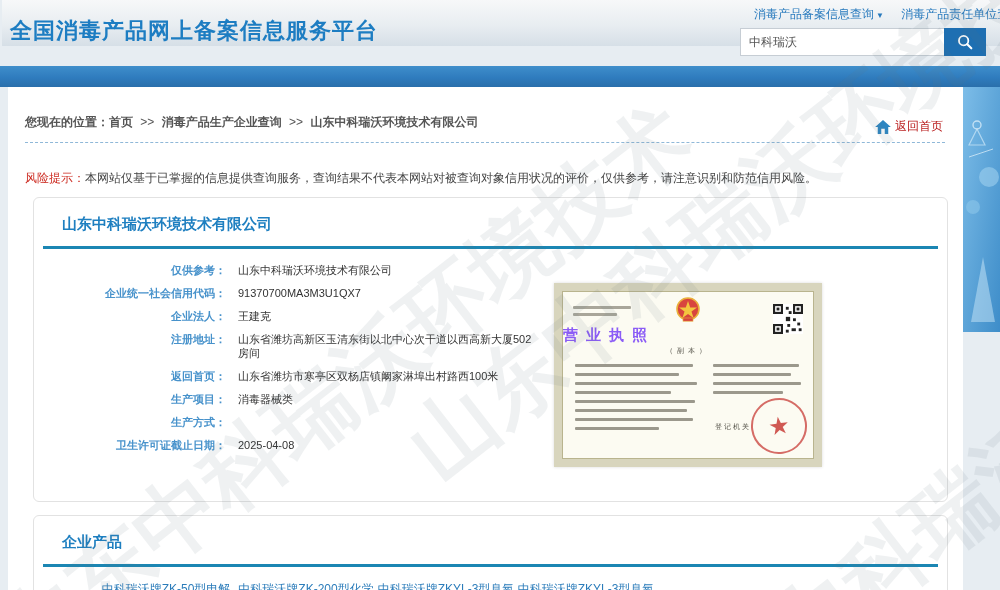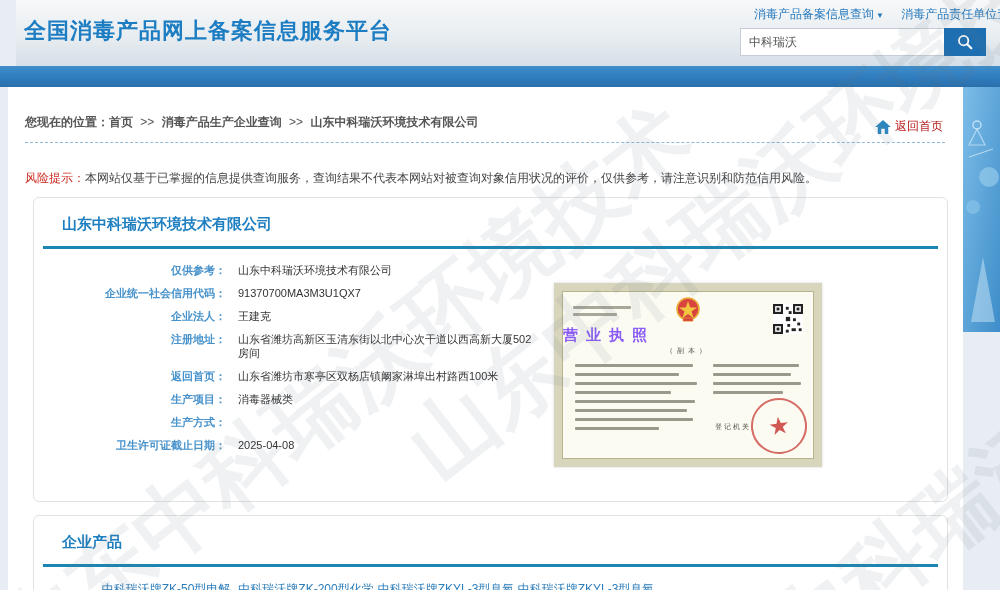--- a/index.html
+++ b/index.html
@@ -1,21 +1,21 @@
 <!DOCTYPE html>
 <html><head>
 <meta charset="utf-8">
 <style>
   * { margin:0; padding:0; box-sizing:border-box; }
   html,body { width:1000px; height:590px; }
   body { font-family:"Liberation Sans", sans-serif; background:#e7edf2; overflow:hidden; }
   .page { position:relative; width:1000px; height:590px; overflow:hidden; background:#e7edf2; }
 
   
-  .topbar { position:absolute; top:0; left:16px; right:0; height:66px;
+  .topbar { position:absolute; top:0; left:2px; right:0; height:46px;
             background:linear-gradient(180deg,#f7f8f9 0%,#e8edf1 55%,#d6dfe7 100%); }
   .site-title { position:absolute; left:8px; top:16px; font-size:22px; font-weight:bold;
                 color:#1d7dc2; letter-spacing:1px; }
   .top-right { position:absolute; right:14px; top:6px; width:246px; }
   .nav-links { text-align:right; font-size:12px; margin-bottom:5px; white-space:nowrap; }
   .nav-links a { color:#2779bd; text-decoration:none; margin-left:14px; cursor:pointer; }
   .nav-links .caret { font-size:8px; color:#2779bd; margin-left:2px; }
   .search-row { display:flex; height:28px;border-radius:9px; }
   .search-input { flex:1; border:1px solid #c6cdd4; border-right:none; background:#fff;
                   padding:0 8px; font-size:12px; color:#555; outline:none; }

